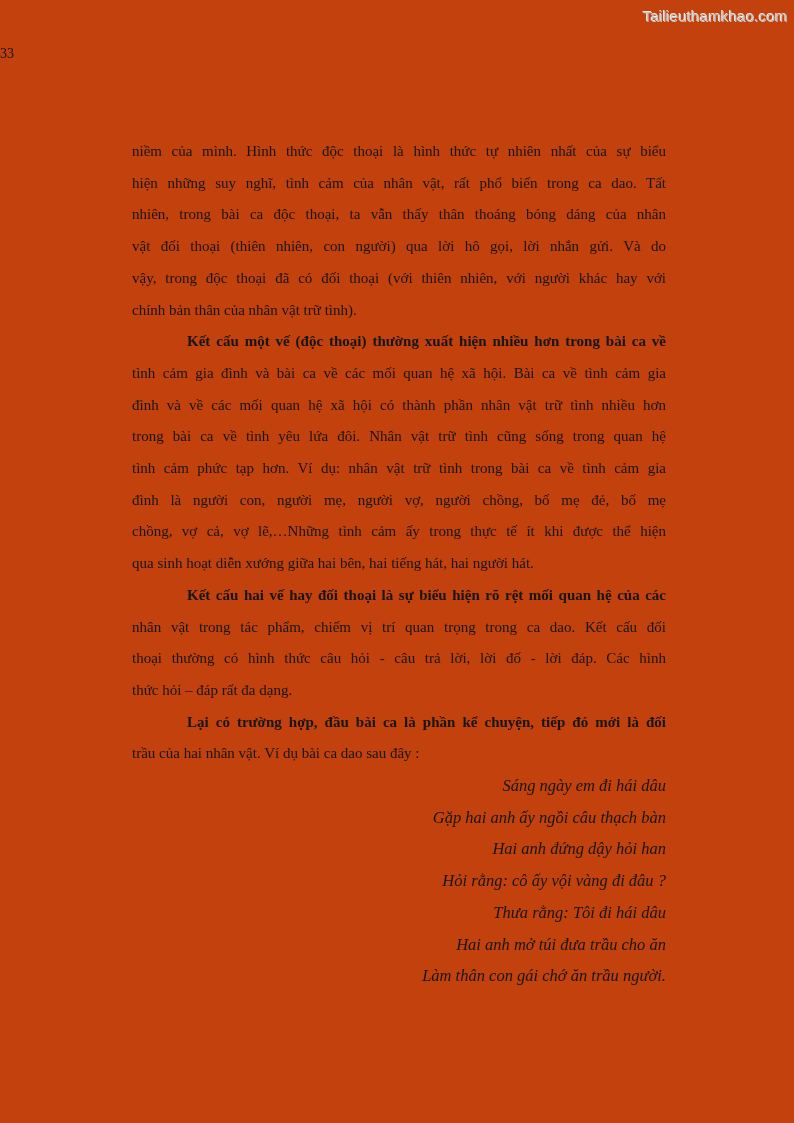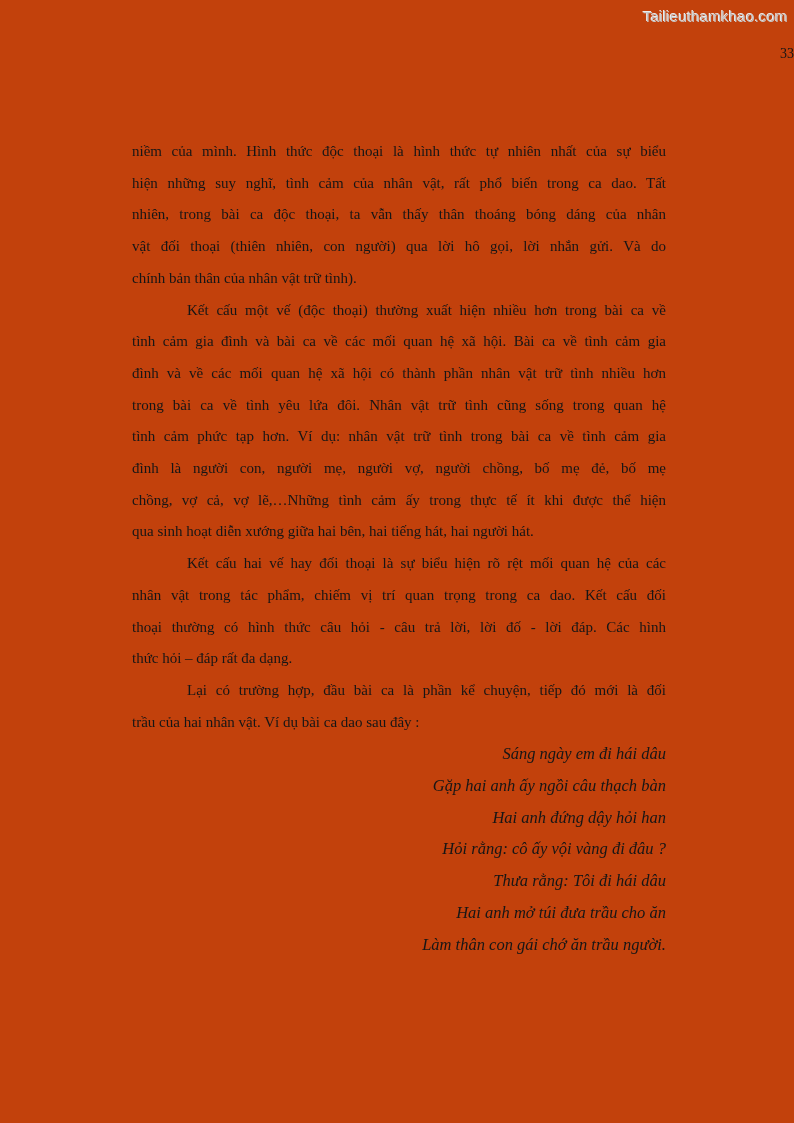--- a/index.html
+++ b/index.html
@@ -15,56 +15,57 @@
   .watermark {
     position:absolute; top:8px; right:6px;
     font-family:"Liberation Sans", sans-serif;
     font-size:15px;
     color:#c7c7c7;
     text-shadow:-1px -1px 0 #ededed;
     letter-spacing:0.2px;
   }
   .pagenum {
     position:absolute; top:46px; left:0; width:100%;
-    text-align:right;
+    text-align:left;
     font-size:14px;
   }
   .content {
     position:absolute; left:132px; top:136px; width:534px;
   }
   .para { margin:0; }
   .bline {
     font-size:15px;
     line-height:31.7px;
     text-align:justify;
     text-align-last:justify;
     white-space:normal;
   }
   .bline.end { text-align-last:left; }
-  .bline.indent { text-indent:55px; }
+  .bline.indent { text-indent:55px;font-weight:bold; }
   .verse { padding-left:114px; }
   .vline {
     font-style:italic;
     font-size:16.5px;
     line-height:31.7px;
     text-align:right;
   }
 </style>
 </head>
 <body>
 
 <div class="page">
   <div class="watermark">Tailieuthamkhao.com</div>
   <div class="pagenum">33</div>
   <div class="content">
       <div class="para">
         <div class="bline">niềm của mình. Hình thức độc thoại là hình thức tự nhiên nhất của sự biểu</div>
         <div class="bline">hiện những suy nghĩ, tình cảm của nhân vật, rất phổ biến trong ca dao. Tất</div>
         <div class="bline">nhiên, trong bài ca độc thoại, ta vẫn thấy thân thoáng bóng dáng của nhân</div>
         <div class="bline">vật đối thoại (thiên nhiên, con người) qua lời hô gọi, lời nhắn gửi. Và do</div>
+        <div class="bline">vậy, trong độc thoại đã có đối thoại (với thiên nhiên, với người khác hay với</div>
         <div class="bline end">chính bản thân của nhân vật trữ tình).</div>
       </div>
       <div class="para">
         <div class="bline indent">Kết cấu một vế (độc thoại) thường xuất hiện nhiều hơn trong bài ca về</div>
         <div class="bline">tình cảm gia đình và bài ca về các mối quan hệ xã hội. Bài ca về tình cảm gia</div>
         <div class="bline">đình và về các mối quan hệ xã hội có thành phần nhân vật trữ tình nhiều hơn</div>
         <div class="bline">trong bài ca về tình yêu lứa đôi. Nhân vật trữ tình cũng sống trong quan hệ</div>
         <div class="bline">tình cảm phức tạp hơn. Ví dụ: nhân vật trữ tình trong bài ca về tình cảm gia</div>
         <div class="bline">đình là người con, người mẹ, người vợ, người chồng, bố mẹ đẻ, bố mẹ</div>
         <div class="bline">chồng, vợ cả, vợ lẽ,…Những tình cảm ấy trong thực tế ít khi được thể hiện</div>

